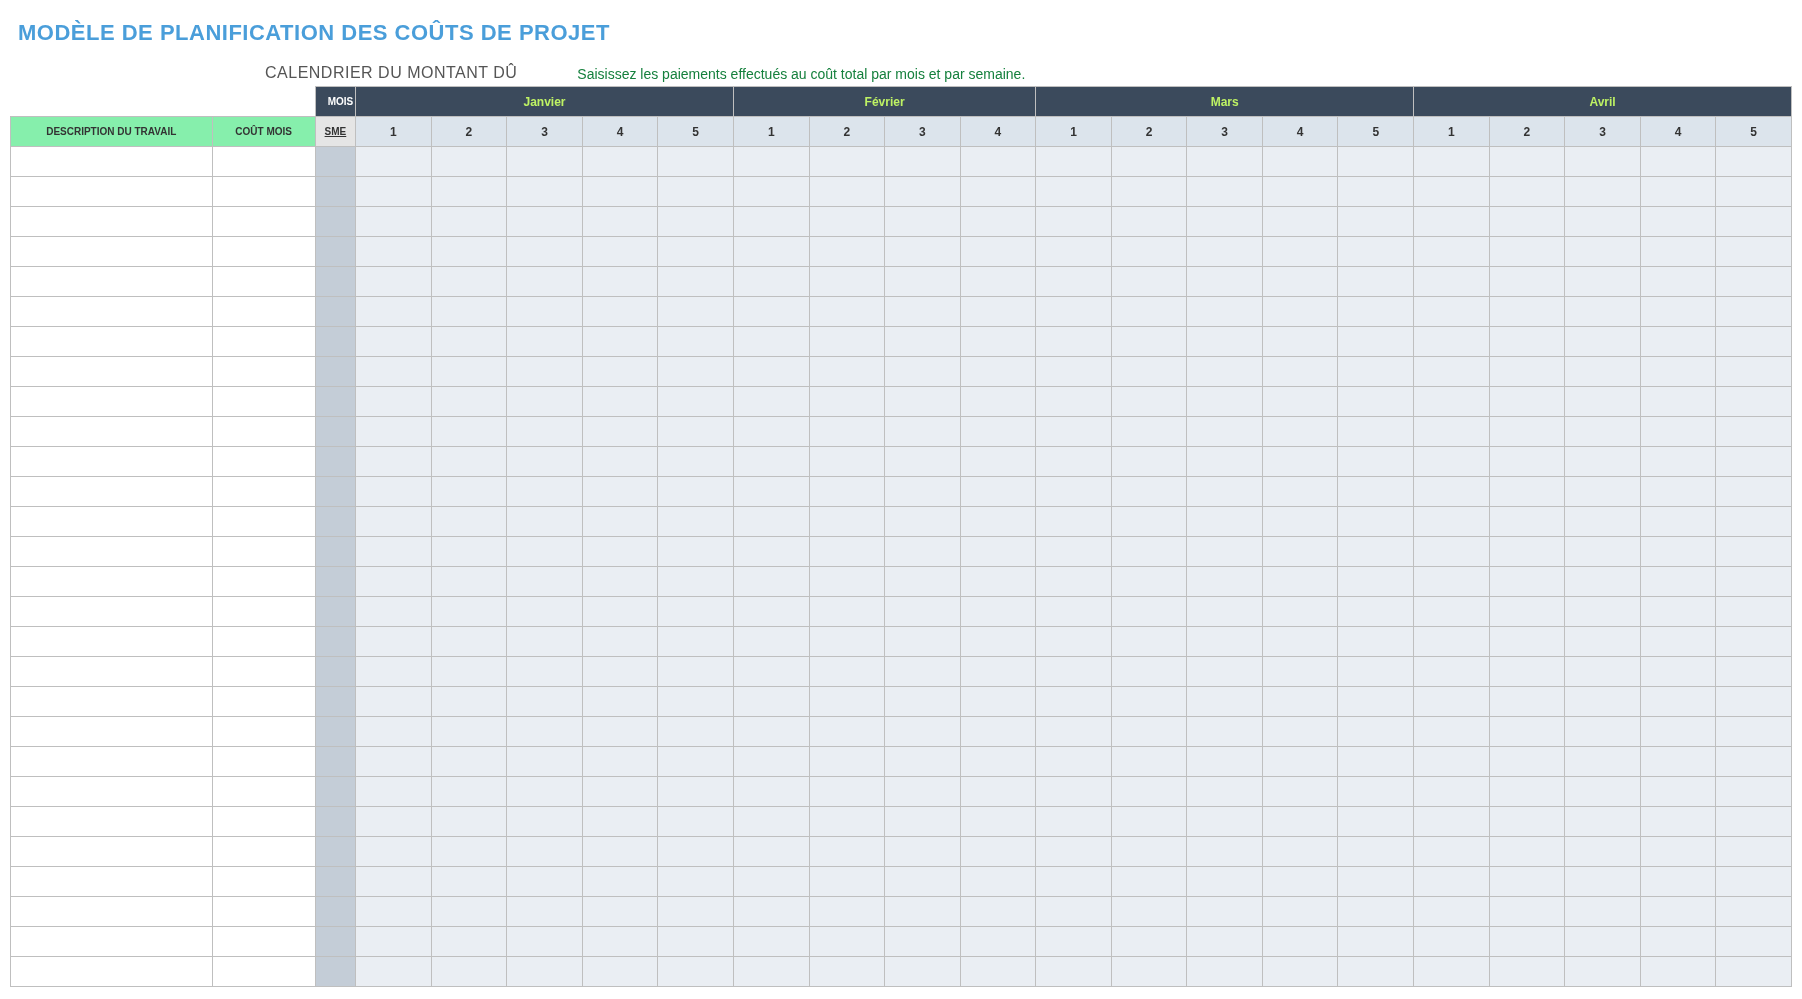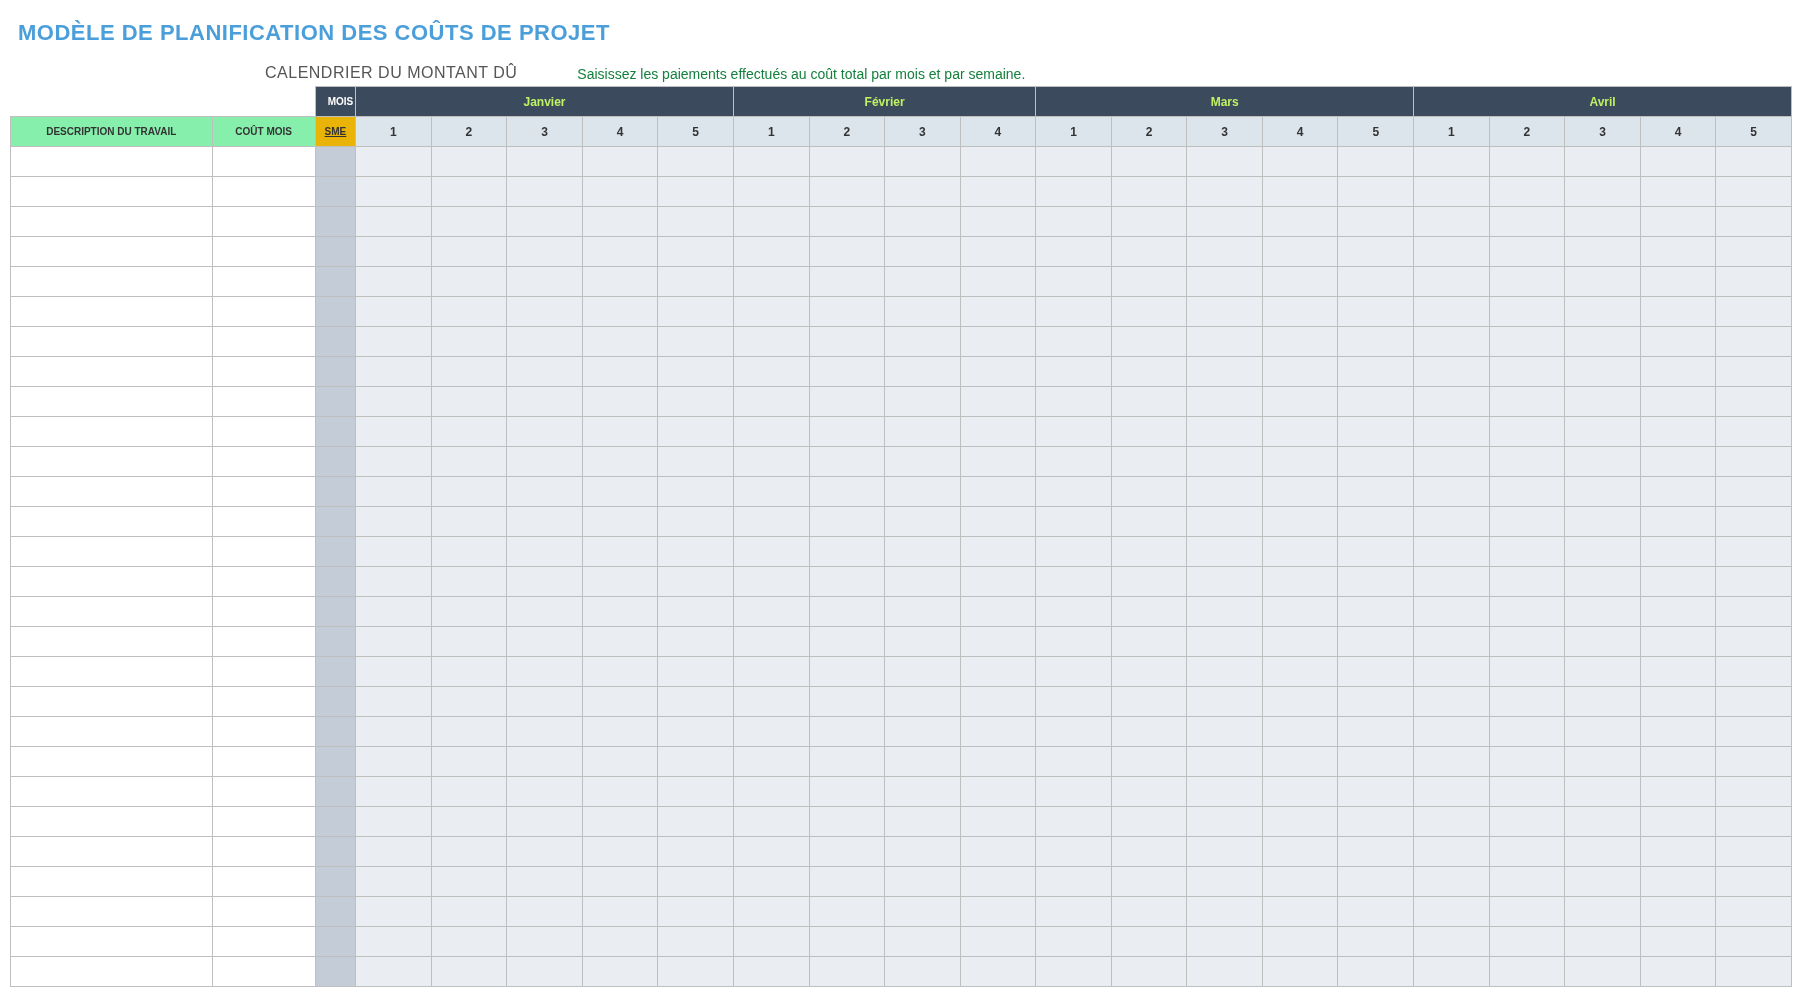--- a/index.html
+++ b/index.html
@@ -70,21 +70,21 @@
       font-weight: bold;
       font-size: 10px;
     }
     .hdr-week {
       background: #dce4ec;
       color: #333;
       font-weight: bold;
       font-size: 12px;
     }
     .hdr-sme-grey {
-      background: #eab308;
+      background: #e5e5e5;
       color: #333;
       font-weight: bold;
       font-size: 10px;
       text-decoration: underline;
     }
     .cell-white { background: #fff; }
     .cell-sme { background: #c4cdd7; }
     .cell-blue { background: #eaeef3; }
     .no-border { border: none; background: #fff; }
   </style>

